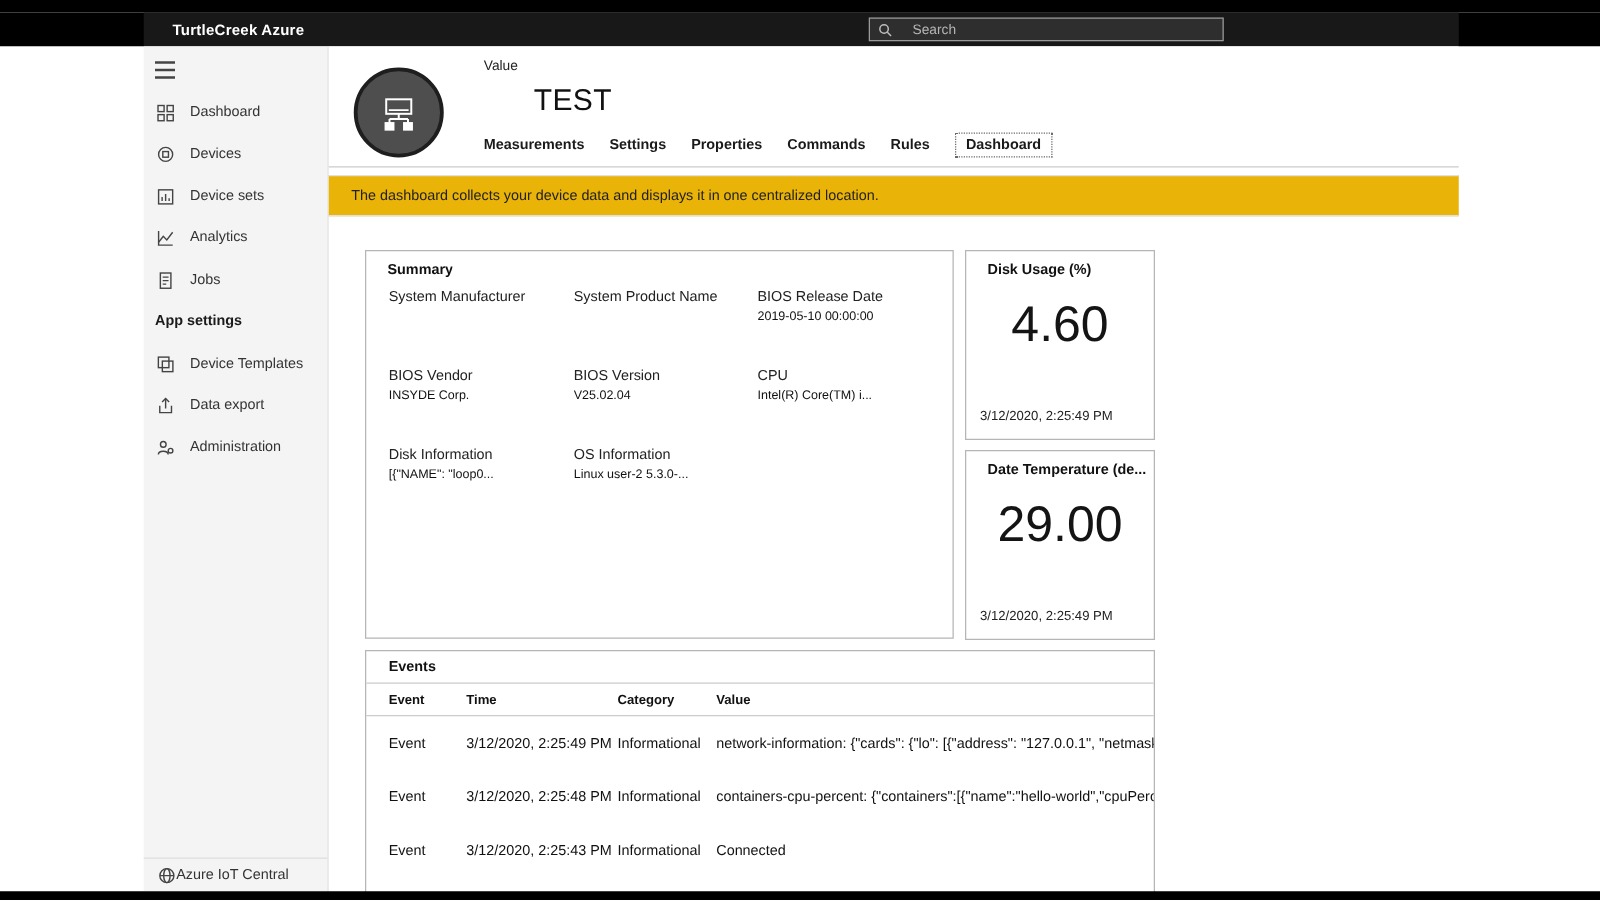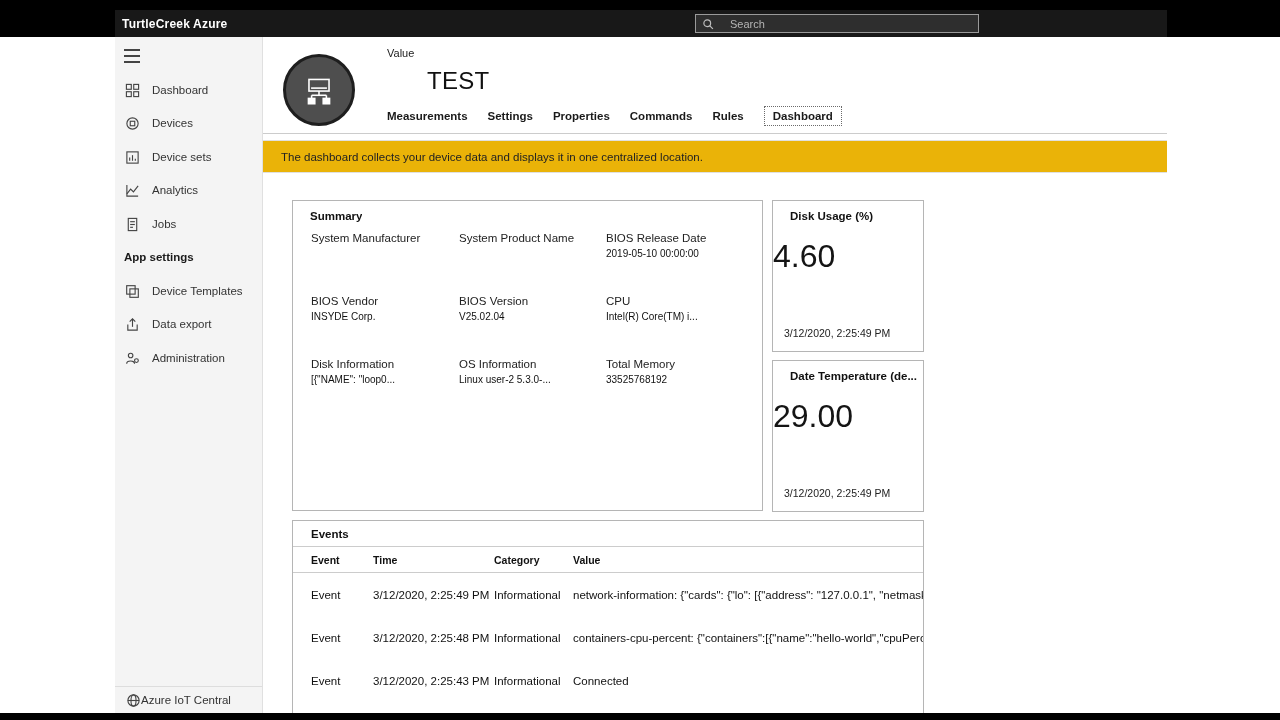--- a/index.html
+++ b/index.html
@@ -6,21 +6,21 @@
   body { font-family:"Liberation Sans", sans-serif; background:#fff; }
   #page { position:relative; width:1280px; height:720px; background:#fff; overflow:hidden; }
 
   
   .bar-top    { position:absolute; left:0; top:0;    width:1280px; height:10px; background:#000; }
   .bar-bottom { position:absolute; left:0; top:713px; width:1280px; height:7px;  background:#000; }
 
   
   .header { position:absolute; left:0; top:10px; width:1280px; height:27px; background:#000; }
   .header-inner { position:absolute; left:115px; top:0; width:1052px; height:27px; background:#181818; display:flex; align-items:center; }
-  .app-title { margin-left:7px; color:#fff; font-weight:700; font-size:12px; letter-spacing:.2px; }
+  .app-title { margin-left:23px; color:#fff; font-weight:700; font-size:12px; letter-spacing:.2px; }
   .search-box { position:absolute; left:580px; top:4px; width:284px; height:19px; background:#2e2e2e; border:1px solid #9a9a9a; display:flex; align-items:center; padding:0 6px; gap:16px; }
   .search-box input { flex:1; background:transparent; border:none; outline:none; color:#c8c8c8; font-size:11px; font-family:"Liberation Sans", sans-serif; }
   .search-box input::placeholder { color:#b5b5b5; }
 
   
   .sidebar { position:absolute; left:115px; top:37px; width:148px; height:676px; background:#f4f4f4; border-right:1px solid #e0e0e0; }
   .side-row { position:absolute; left:0; width:100%; height:24px; display:flex; align-items:center; padding-left:9px; gap:12px; font-size:11.5px; color:#333; cursor:pointer; }
   .side-row .icon { width:16px; height:16px; display:flex; align-items:center; justify-content:center; flex:none; }
   .side-header { position:absolute; left:0; width:100%; height:24px; display:flex; align-items:center; padding-left:9px; font-size:11.5px; font-weight:700; color:#1a1a1a; }
   .hamburger { position:absolute; left:9px; top:12px; width:16px; height:14px; display:flex; flex-direction:column; justify-content:space-between; cursor:pointer; }
@@ -47,21 +47,21 @@
 
   
   .card.summary { left:29px; top:163px; width:471px; height:311px; }
   .summary-grid { position:absolute; left:18px; top:31px; display:grid; grid-template-columns:148px 147px 150px; row-gap:33px; }
   .sum-label { font-size:11.5px; color:#222; white-space:nowrap; overflow:hidden; }
   .sum-value { font-size:10px; font-weight:400; color:#111; margin-top:4px; min-height:14px; white-space:nowrap; overflow:hidden; max-width:140px; }
 
   
   .card.kpi { left:509px; width:152px; height:152px; }
   .card.kpi .card-title { max-width:130px; }
-  .kpi-value { position:absolute; left:0; right:0; top:37px; font-size:32px; font-weight:300; color:#141414; }
+  .kpi-value { position:absolute; left:0; right:0; top:37px; text-align:center; font-size:40px; font-weight:300; color:#141414; }
   .kpi-time { position:absolute; left:11px; bottom:12px; font-size:10.5px; color:#222; white-space:nowrap; }
 
   
   .card.events { left:29px; top:483px; width:632px; height:196px; }
   .events-title-bar { height:26px; border-bottom:1px solid #ccc; display:flex; align-items:center; padding-left:18px; font-size:11.5px; font-weight:700; color:#111; }
   .events-head { display:grid; grid-template-columns:62px 121px 79px 1fr; padding-left:18px; align-items:center; height:26px; border-bottom:1px solid #ccc; font-size:10.5px; font-weight:700; color:#111; }
   .events-row { display:grid; grid-template-columns:62px 121px 79px 1fr; padding-left:18px; align-items:center; height:43px; font-size:11.5px; color:#111; }
   .events-row .val { white-space:nowrap; overflow:hidden; padding-right:2px; }
   .events-row .cell { white-space:nowrap; overflow:hidden; }
 </style>
@@ -257,24 +257,20 @@
           <div class="sum-value">Intel(R) Core(TM) i...</div>
         </div>
         <div>
           <div class="sum-label">Disk Information</div>
           <div class="sum-value">[{"NAME": "loop0...</div>
         </div>
         <div>
           <div class="sum-label">OS Information</div>
           <div class="sum-value">Linux user-2 5.3.0-...</div>
         </div>
-        <div>
-          <div class="sum-label">Total Memory</div>
-          <div class="sum-value">33525768192</div>
-        </div>
       </div>
     </div>
 
     <div class="card kpi" style="top:163px">
       <div class="card-title">Disk Usage (%)</div>
       <div class="kpi-value">4.60</div>
       <div class="kpi-time">3/12/2020, 2:25:49 PM</div>
     </div>
 
     <div class="card kpi" style="top:323px">

